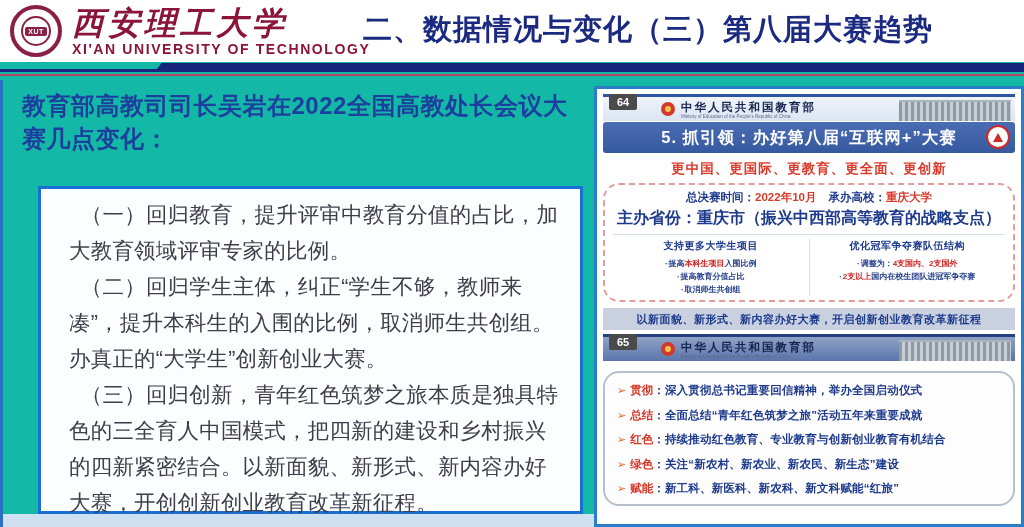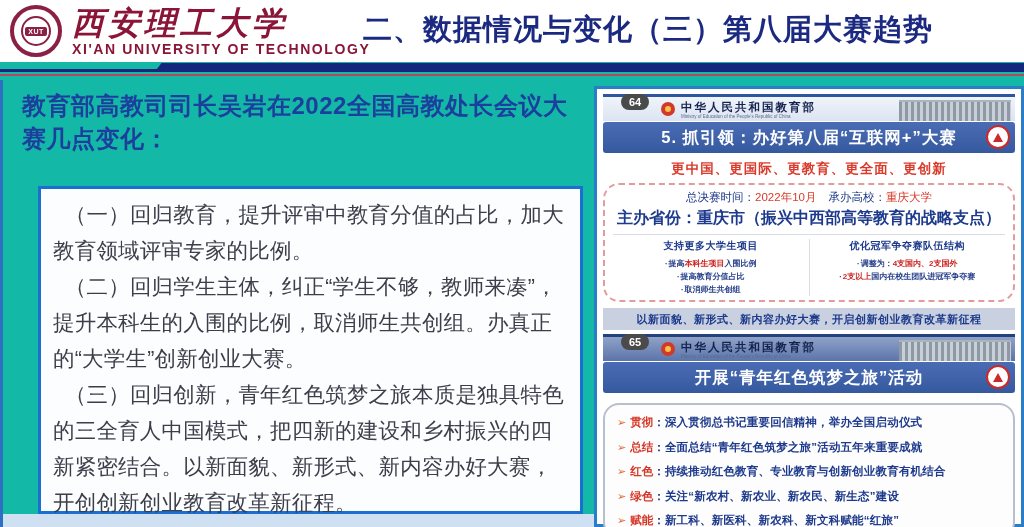--- a/index.html
+++ b/index.html
@@ -28,29 +28,29 @@
   .divider { position:absolute; left:0; top:60px; width:1024px; height:18px; }
   .div-thin  { position:absolute; left:0; top:9px; width:168px; height:3px; background:#16267c; }
   .div-slant { position:absolute; left:158px; top:3px; width:28px; height:9px; background:#16267c; transform:skewX(-38deg); }
   .div-thick { position:absolute; left:176px; top:3px; width:848px; height:9px; background:#16267c; }
   .div-red   { position:absolute; left:0; top:13.5px; width:1024px; height:2px; background:#b5485f; }
 
   
   .intro { position:absolute; left:22px; top:90px; width:564px; font-size:24px; font-weight:600;
            color:#1c3f9e; line-height:1.37; letter-spacing:.5px; }
   .points-box { position:absolute; left:38px; top:186px; width:545px; height:328px;
-                border:3px solid #1a70d2; background:#fcfdff; padding:8px 14px 6px 12px; }
+                border:3px solid #1a70d2; background:#fcfdff; padding:8px 14px 6px 28px; }
   .points-box p { font-size:21.5px; color:#3c3f4a; line-height:36px; text-indent:.55em; letter-spacing:.2px; }
 
   
   .right-panel { position:absolute; left:594px; top:86px; width:430px; height:441px;
                  border:3px solid #2a7ec8; background:#fff; padding:5px 6px; }
   .mini-slide { position:relative; width:100%; }
   .page-badge { position:absolute; left:6px; top:0; z-index:3; background:#4a4a4a; color:#fff;
-                font-size:11px; font-weight:bold; padding:2px 8px; border-radius:8px;margin-left:12px; }
+                font-size:11px; font-weight:bold; padding:2px 8px; border-radius:2px; }
 
   .ministry-band { position:relative; display:flex; align-items:center; height:27px; margin-left:0;
                    background:linear-gradient(#f0f4fa,#dbe4f2); border-top:3px solid #2f55a0; padding-left:58px; }
   .ministry-band.blue { background:linear-gradient(#8fa2c6,#5b74ab); border-top-color:#24407f; }
   .emblem { width:14px; height:14px; border-radius:50%; background:#d2392b; display:flex; align-items:center; justify-content:center; flex:0 0 auto; }
   .emblem i { width:6px; height:6px; border-radius:50%; background:#f3c24a; }
   .ministry-names { margin-left:6px; line-height:1; }
   .ministry-cn { font-size:11.5px; font-weight:bold; color:#14224d; letter-spacing:2px; }
   .ministry-en { font-size:4.5px; color:#5a6residual; color:#5a6a8a; margin-top:1px; }
   .building { position:absolute; right:4px; top:3px; width:112px; height:21px;
@@ -60,21 +60,21 @@
   .bar-title { position:relative; height:31px; background:linear-gradient(#4a6cb4,#35599f); border-radius:3px;
                display:flex; align-items:center; justify-content:center; margin-top:1px; }
   .bar-title .t { color:#fff; font-weight:bold; font-size:16.5px; letter-spacing:1px; }
   .seal { position:absolute; right:5px; top:3px; width:24px; height:24px; border-radius:50%;
           background:#fff; border:2px solid #cc2a2a; display:flex; align-items:center; justify-content:center; }
   .seal-glyph { width:0; height:0; border-left:5px solid transparent; border-right:5px solid transparent; border-bottom:9px solid #cc2a2a; }
 
   .subtitle64 { text-align:center; color:#d93a2b; font-weight:bold; font-size:13.5px; margin:7px 0 5px; letter-spacing:1px; }
 
   .dashed-box { border:2px dashed #e29c9c; border-radius:16px; padding:5px 8px 4px; }
-  .info-line1 { text-align:center; font-size:11.5px; font-weight:normal; color:#1d3a8c; }
+  .info-line1 { text-align:center; font-size:11.5px; font-weight:bold; color:#1d3a8c; }
   .info-line1 .red { color:#d93a2b; }
   .info-line1 .gap { display:inline-block; width:12px; }
   .info-line2 { text-align:center; font-size:16px; font-weight:bold; color:#1d3a8c; margin-top:3px; }
   .cols { display:flex; margin-top:5px; border-top:1px solid #d8dde6; padding-top:4px; }
   .col { flex:1; padding:0 3px; text-align:center; }
   .col + .col { border-left:1px solid #d8dde6; }
   .col h4 { font-size:10px; font-weight:bold; color:#1d3a8c; margin-bottom:4px; letter-spacing:.5px; }
   .col .b { font-size:8px; font-weight:bold; color:#27408b; line-height:13px; }
   .col .b .red { color:#cc2222; }
   .col .mk { color:#27408b; margin-right:1px; }
@@ -180,26 +180,20 @@
       <div class="ministry-band blue">
         <span class="emblem">
             <i></i>
           </span>
         <span class="ministry-names">
           <span class="ministry-cn">中华人民共和国教育部</span>
           <div class="ministry-en">Ministry of Education of the People's Republic of China</div>
         </span>
         <span class="building"></span>
       </div>
-      <div class="bar-title">
-        <span class="t">开展“青年红色筑梦之旅”活动</span>
-        <span class="seal">
-            <span class="seal-glyph"></span>
-          </span>
-      </div>
 
       <div class="bullets-box">
         <div class="brow">
             <span class="arrow">➢</span>
             <span class="key">贯彻</span>
             <span class="txt">：深入贯彻总书记重要回信精神，举办全国启动仪式</span>
           </div>
         <div class="brow">
             <span class="arrow">➢</span>
             <span class="key">总结</span>

